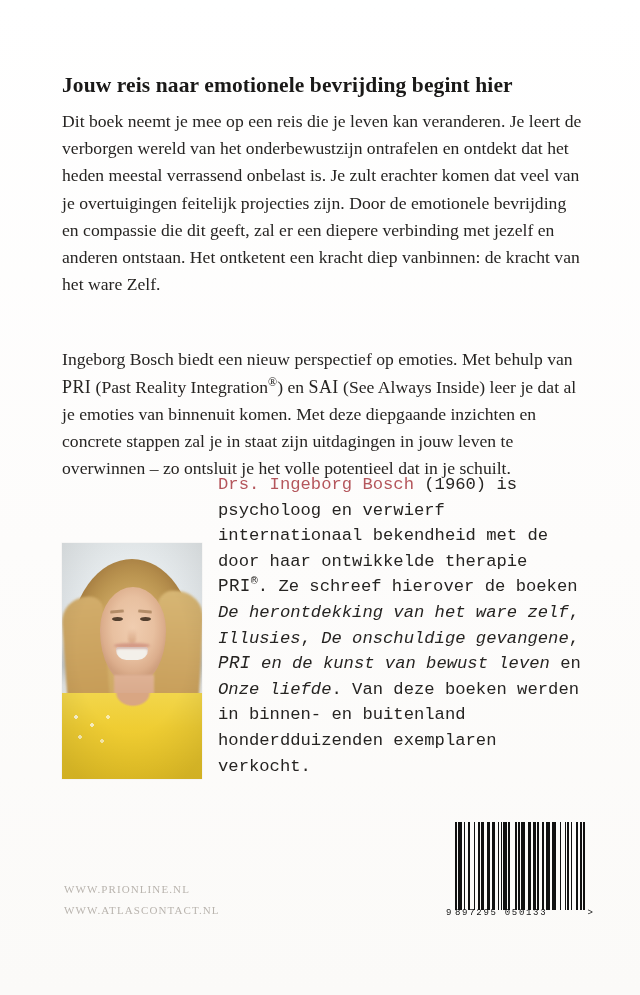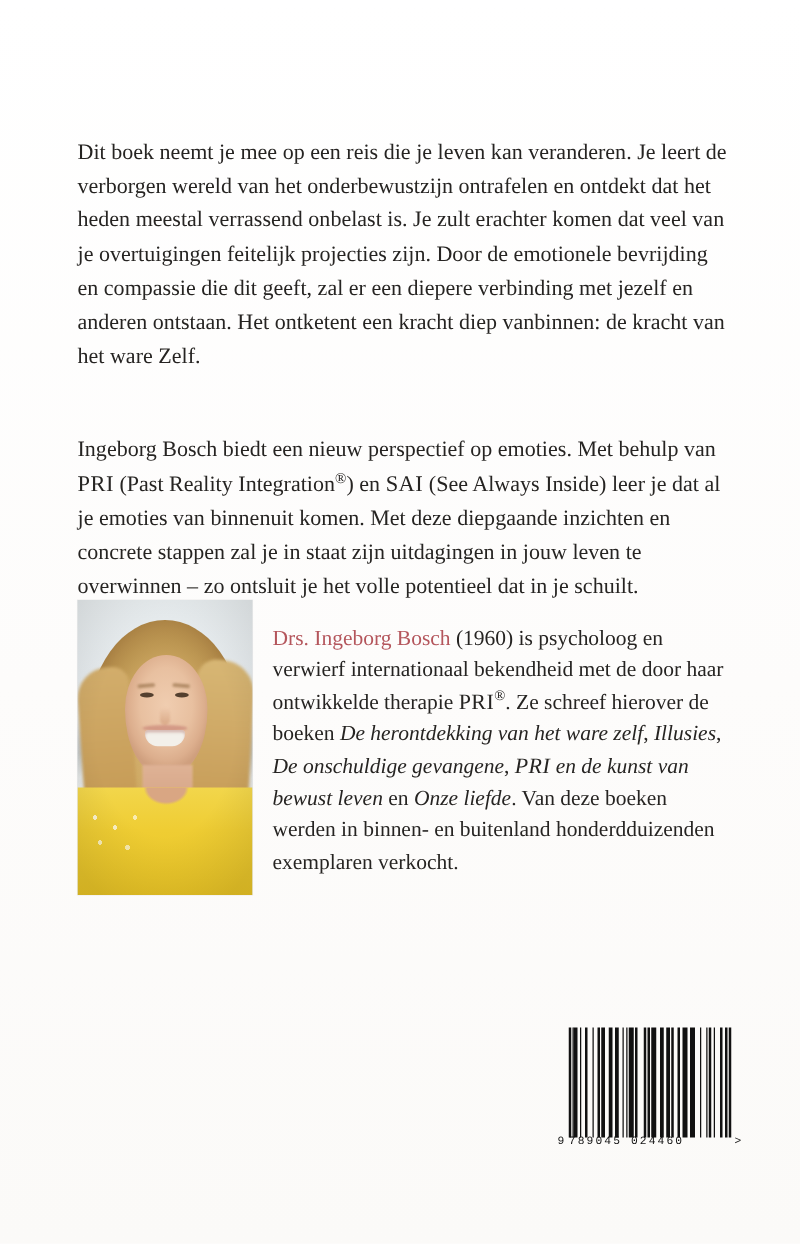--- a/index.html
+++ b/index.html
@@ -61,24 +61,25 @@
   .reg {
     font-size: 0.68em;
     vertical-align: super;
     line-height: 0;
   }
 
   
   .author-block {
     position: absolute;
     left: 62px;
-    top: 480px;
+    top: 468px;
     width: 520px;
     display: flex;
-    align-items: center;
+    align-items: flex-end;
+    font-family: Liberation Mono, monospace;
   }
   .portrait-wrap {
     width: 140px;
     flex: 0 0 140px;
     margin-right: 16px;
   }
   .portrait {
     width: 140px;
     height: 236px;
     position: relative;
@@ -262,20 +263,21 @@
     font-family: "Liberation Mono", "DejaVu Sans Mono", monospace;
     font-size: 9px;
     color: #141414;
   }
 </style>
 </head>
 <body>
 
 <div class="page">
 
+  <h1 class="headline">Jouw reis naar emotionele bevrijding begint hier</h1>
 
   <div class="body-col">
 
     <p class="para">Dit boek neemt je mee op een reis die je leven kan veranderen. Je leert de verborgen wereld van het onderbewustzijn ontrafelen en ontdekt dat het heden meestal verrassend onbelast is. Je zult erachter komen dat veel van je overtuigingen feitelijk projecties zijn. Door de emotionele bevrijding en compassie die dit geeft, zal er een diepere verbinding met jezelf en anderen ontstaan. Het ontketent een kracht diep vanbinnen: de kracht van het ware Zelf.</p>
 
     <p class="para">
       <span>Ingeborg Bosch biedt een nieuw perspectief op emoties. Met behulp van </span><span class="sc">PRI</span><span> (Past Reality Integration</span><span class="reg">®</span><span>) en </span><span class="sc">SAI</span><span> (See Always Inside) leer je dat al je emoties van binnenuit komen. Met deze diepgaande inzichten en concrete stappen zal je in staat zijn uitdagingen in jouw leven te overwinnen – zo ontsluit je het volle potentieel dat in je schuilt.</span>
     </p>
 
   </div>
@@ -305,20 +307,24 @@
         <div class="p-shade"></div>
       </div>
     </div>
 
     <div class="bio">
       <p><span class="author-name">Drs. Ingeborg Bosch</span><span> (1960) is psycholoog en verwierf internationaal bekendheid met de door haar ontwikkelde therapie </span><span class="sc">PRI</span><span class="reg">®</span><span>. Ze schreef hierover de boeken </span><span class="bt">De herontdekking van het ware zelf</span><span>, </span><span class="bt">Illusies</span><span>, </span><span class="bt">De onschuldige gevangene</span><span>, </span><span class="bt sc">PRI</span><span class="bt"> en de kunst van bewust leven</span><span>  en </span><span class="bt">Onze liefde</span><span>. Van deze boeken werden in binnen- en buitenland honderdduizenden exemplaren verkocht.</span></p>
     </div>
 
   </div>
 
+  <div class="urls">
+    <span class="url-line">WWW.PRIONLINE.NL</span>
+    <span class="url-line">WWW.ATLASCONTACT.NL</span>
+  </div>
 
   <div class="barcode-area">
     <div class="barcode-bars" id="bars">
         <span class="bar" style="width: 1.52px; background: rgb(17, 17, 17);"></span>
         <span class="bar wbar" style="width: 1.33px; background: transparent;"></span>
         <span class="bar" style="width: 1.52px; background: rgb(17, 17, 17);"></span>
         <span class="bar" style="width: 2.43px; background: rgb(17, 17, 17);"></span>
         <span class="bar wbar" style="width: 2.43px; background: transparent;"></span>
         <span class="bar" style="width: 1.24px; background: rgb(17, 17, 17);"></span>
         <span class="bar wbar" style="width: 2.43px; background: transparent;"></span>
@@ -369,17 +375,17 @@
         <span class="bar wbar" style="width: 1.24px; background: transparent;"></span>
         <span class="bar" style="width: 1.24px; background: rgb(17, 17, 17);"></span>
         <span class="bar wbar" style="width: 3.62px; background: transparent;"></span>
         <span class="bar" style="width: 2.43px; background: rgb(17, 17, 17);"></span>
         <span class="bar wbar" style="width: 2.43px; background: transparent;"></span>
         <span class="bar" style="width: 1.52px; background: rgb(17, 17, 17);"></span>
         <span class="bar wbar" style="width: 1.33px; background: transparent;"></span>
         <span class="bar" style="width: 1.52px; background: rgb(17, 17, 17);"></span>
       </div>
     <span class="lead-digit">9</span>
-    <span class="barcode-digits">789045 024460</span>
+    <span class="barcode-digits">897295 050133</span>
     <span class="trail-gt">&gt;</span>
   </div>
 
 </div>
 
 </body></html>

